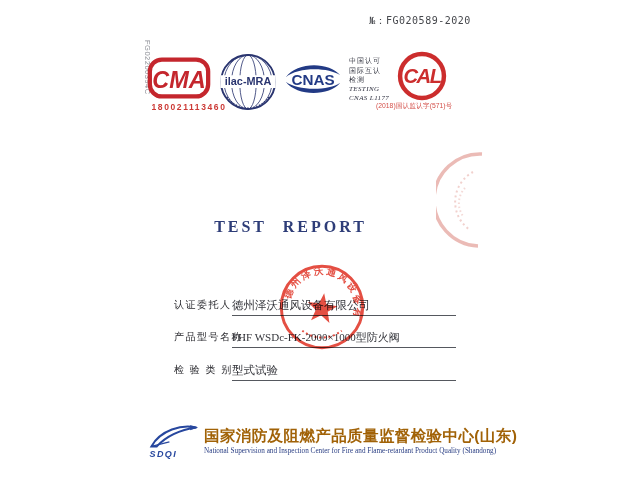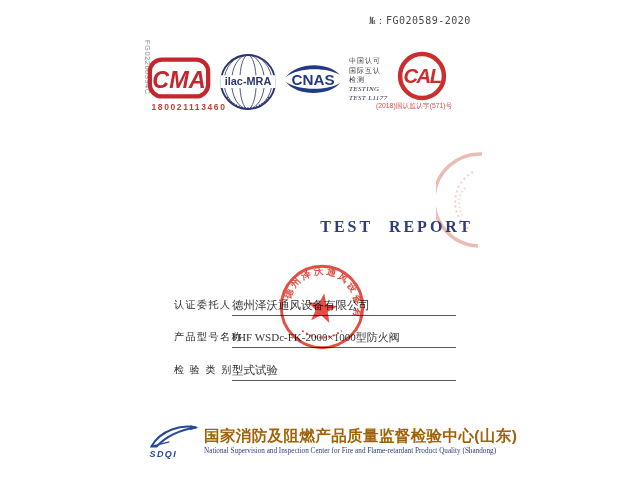--- a/index.html
+++ b/index.html
@@ -20,21 +20,21 @@
   .cnas-side{left:349px;top:56px;font-size:7px;line-height:9.5px;color:#3c3e49;letter-spacing:1px;}
   .cnas-side .lat{font-family:"Liberation Serif",serif;letter-spacing:.4px;color:#2f3140;font-style:italic;}
   .cal-box{left:396px;top:50px;width:52px;height:52px;}
   .cal-caption{left:376px;top:101px;width:84px;font-size:6.8px;color:#d4504a;white-space:nowrap;}
 
   
   .faint-stamp{left:436px;top:150px;width:56px;height:100px;opacity:.8;}
 
   
   .title-zh{left:140px;top:170px;width:330px;text-align:center;font-size:31px;font-weight:bold;color:#2e3d78;letter-spacing:15px;text-indent:15px;}
-  .title-en{left:148px;top:218px;width:325px;text-align:right;font-family:"Liberation Serif",serif;font-size:16px;font-weight:bold;color:#2e3d78;letter-spacing:3px;word-spacing:9px;}
+  .title-en{left:128px;top:218px;width:325px;text-align:center;font-family:"Liberation Serif",serif;font-size:16px;font-weight:bold;color:#2e3d78;letter-spacing:3px;word-spacing:9px;}
 
   
   .form-row{left:172px;height:20px;}
   .row1{top:298px;}
   .row2{top:330px;}
   .row3{top:363px;}
   .f-label{position:absolute;left:2px;top:0;font-size:10px;color:#2b2b30;letter-spacing:1.5px;white-space:nowrap;}
   .f-value{position:absolute;left:60px;top:0;width:224px;height:17px;font-size:11.5px;color:#33343a;border-bottom:1.5px solid #55585e;white-space:nowrap;}
   .row2 .f-value{font-family:"Liberation Serif",serif;font-size:11px;}
 
@@ -75,21 +75,21 @@
     <path d="M 6,36 C 30,2 100,2 124,32 C 98,14 32,14 6,36 Z" fill="#223a85"></path>
     <path d="M 6,46 C 30,78 100,78 124,48 C 98,66 32,66 6,46 Z" fill="#223a85"></path>
     <text x="65" y="53" text-anchor="middle" font-size="33" font-weight="bold" fill="#223a85" font-family="Liberation Sans, sans-serif">CNAS</text>
   </svg>
 
   <div class="abs cnas-side">
     <div>中国认可</div>
     <div>国际互认</div>
     <div>检测</div>
     <div class="lat">TESTING</div>
-    <div class="lat">TEST L1177</div>
+    <div class="lat">CNAS L1177</div>
   </div>
 
   <svg class="abs cal-box" viewBox="0 0 64 64">
     <circle cx="32" cy="32" r="27" fill="none" stroke="#cc2d2d" stroke-width="5.5"></circle>
     <text x="32" y="41" text-anchor="middle" font-size="25" font-weight="bold" font-style="italic" fill="#cc2d2d" letter-spacing="-2" font-family="Liberation Sans, sans-serif">CAL</text>
   </svg>
   <div class="abs cal-caption">(2018)国认监认字(571)号</div>
 
   <svg class="abs faint-stamp" viewBox="0 0 56 100">
     <path d="M 46,4 A 46,46 0 0 0 42,96" fill="none" stroke="#dd8e86" stroke-width="3.5" opacity=".75"></path>

